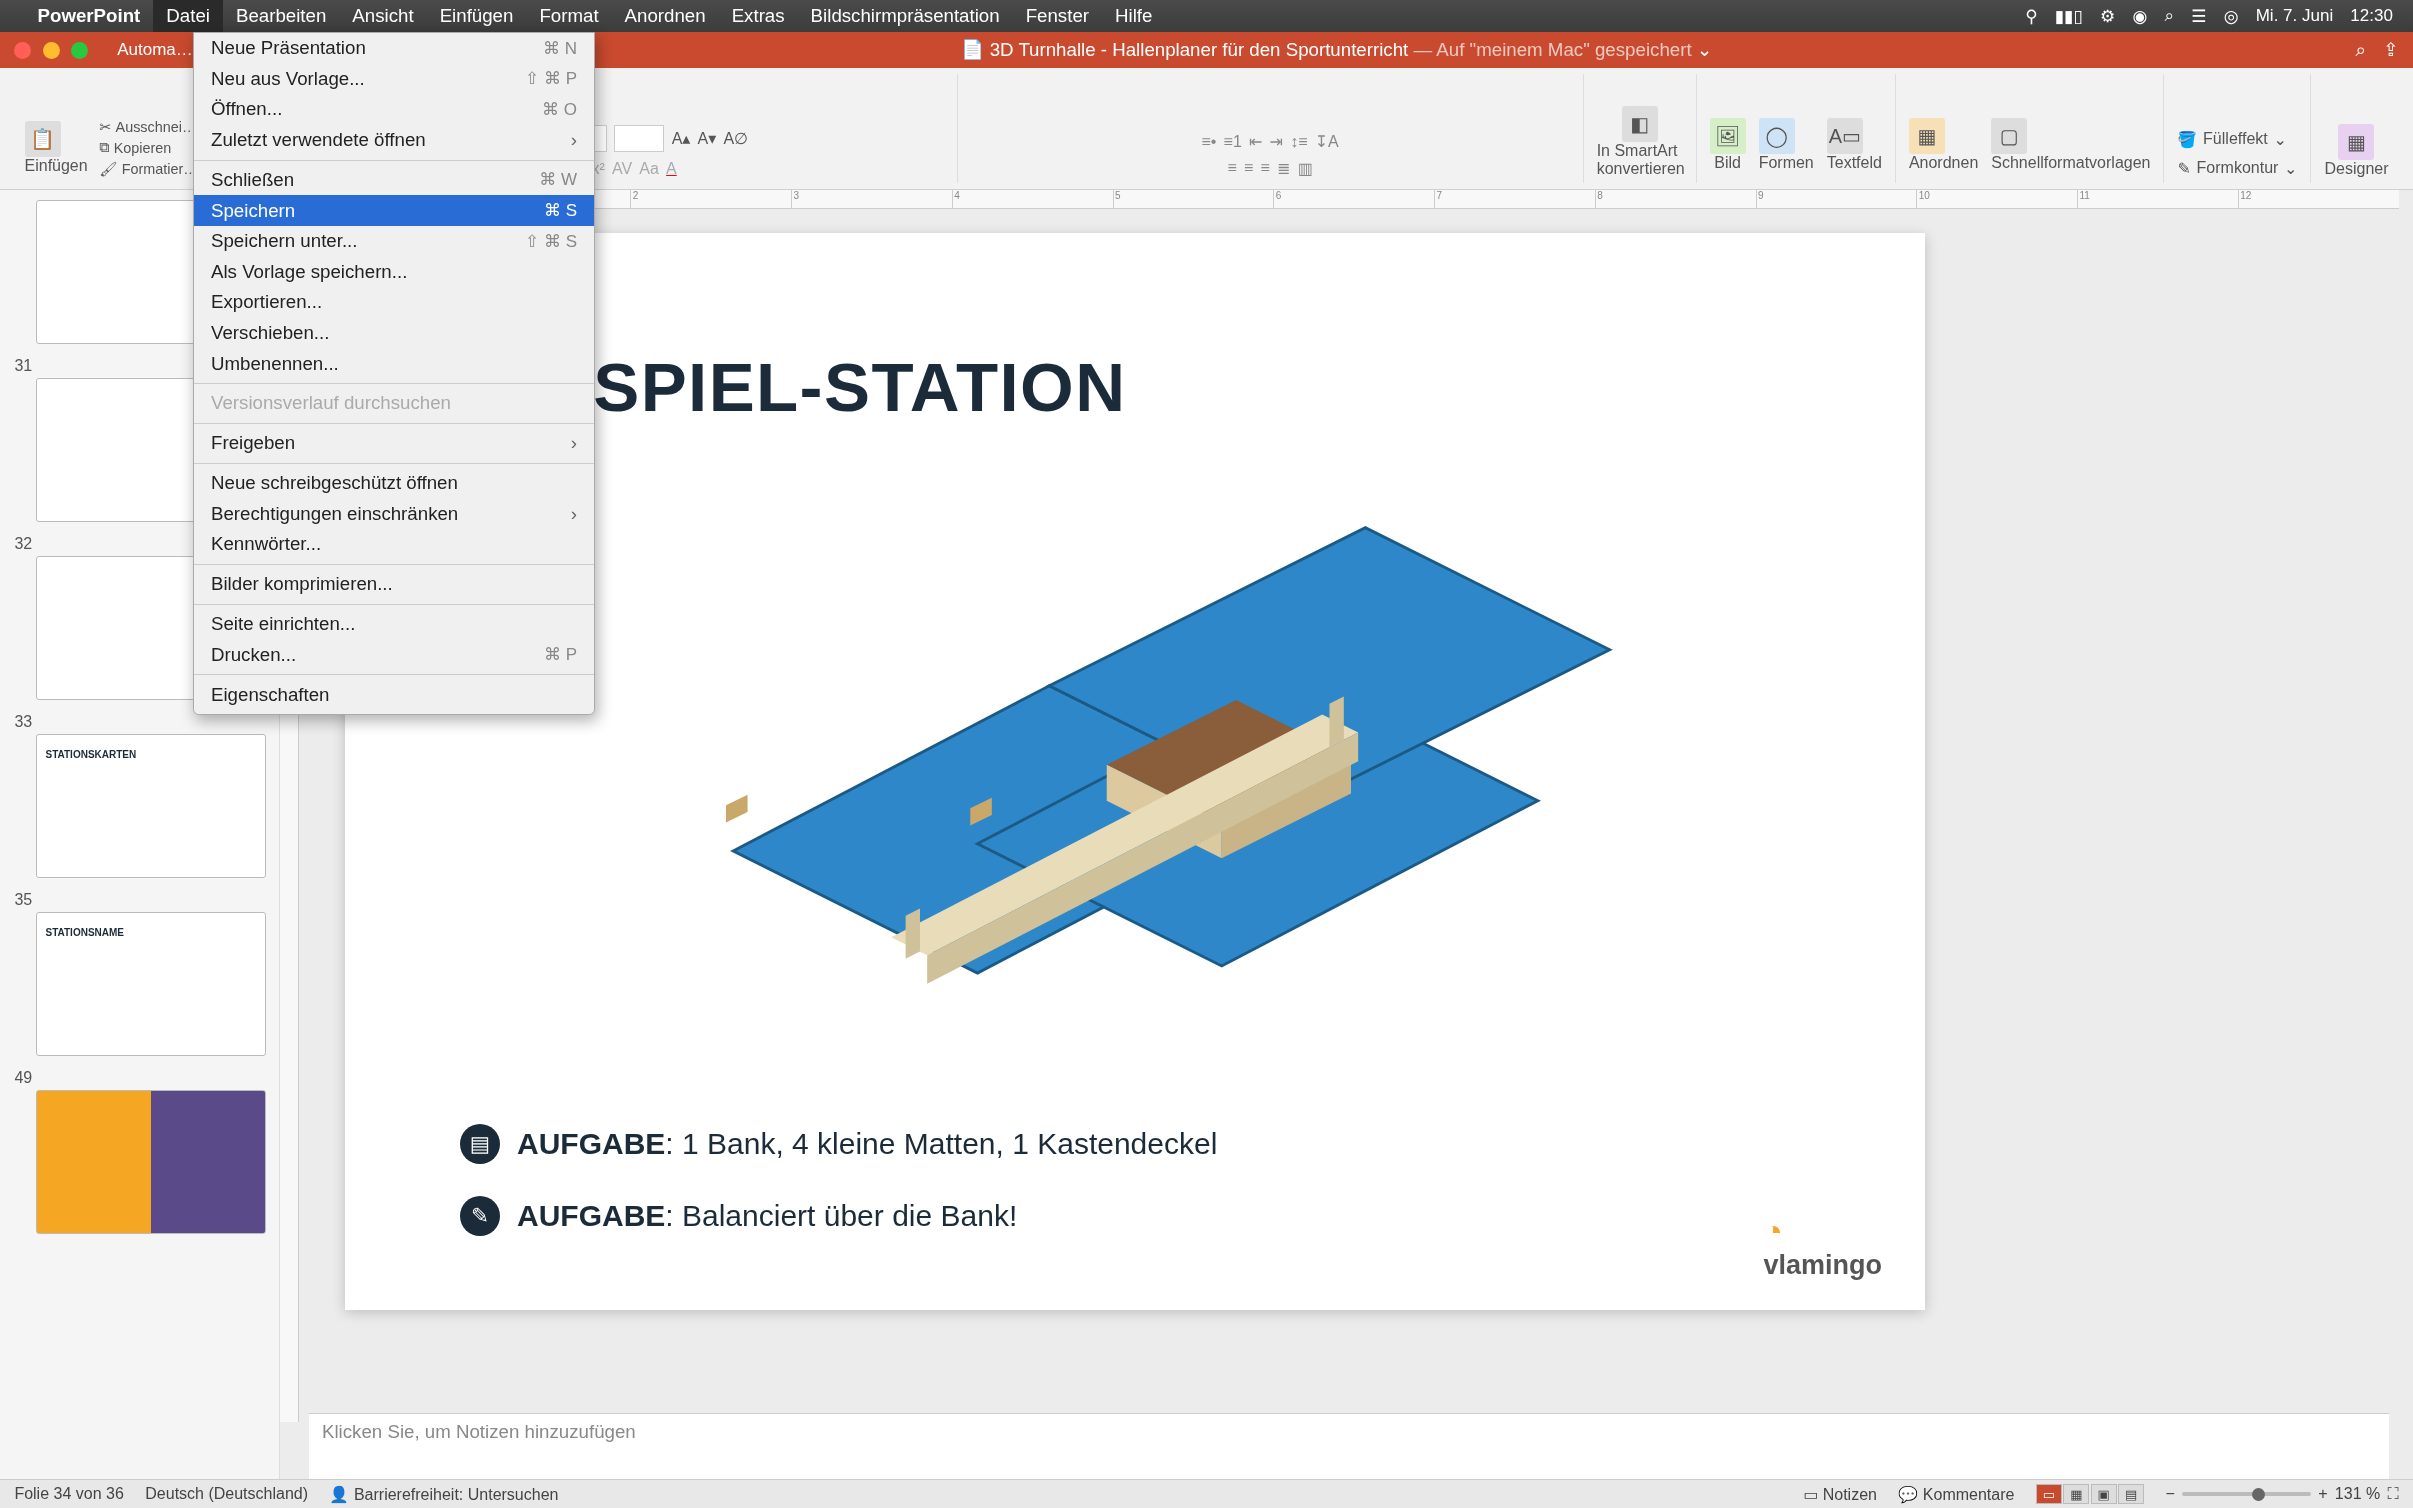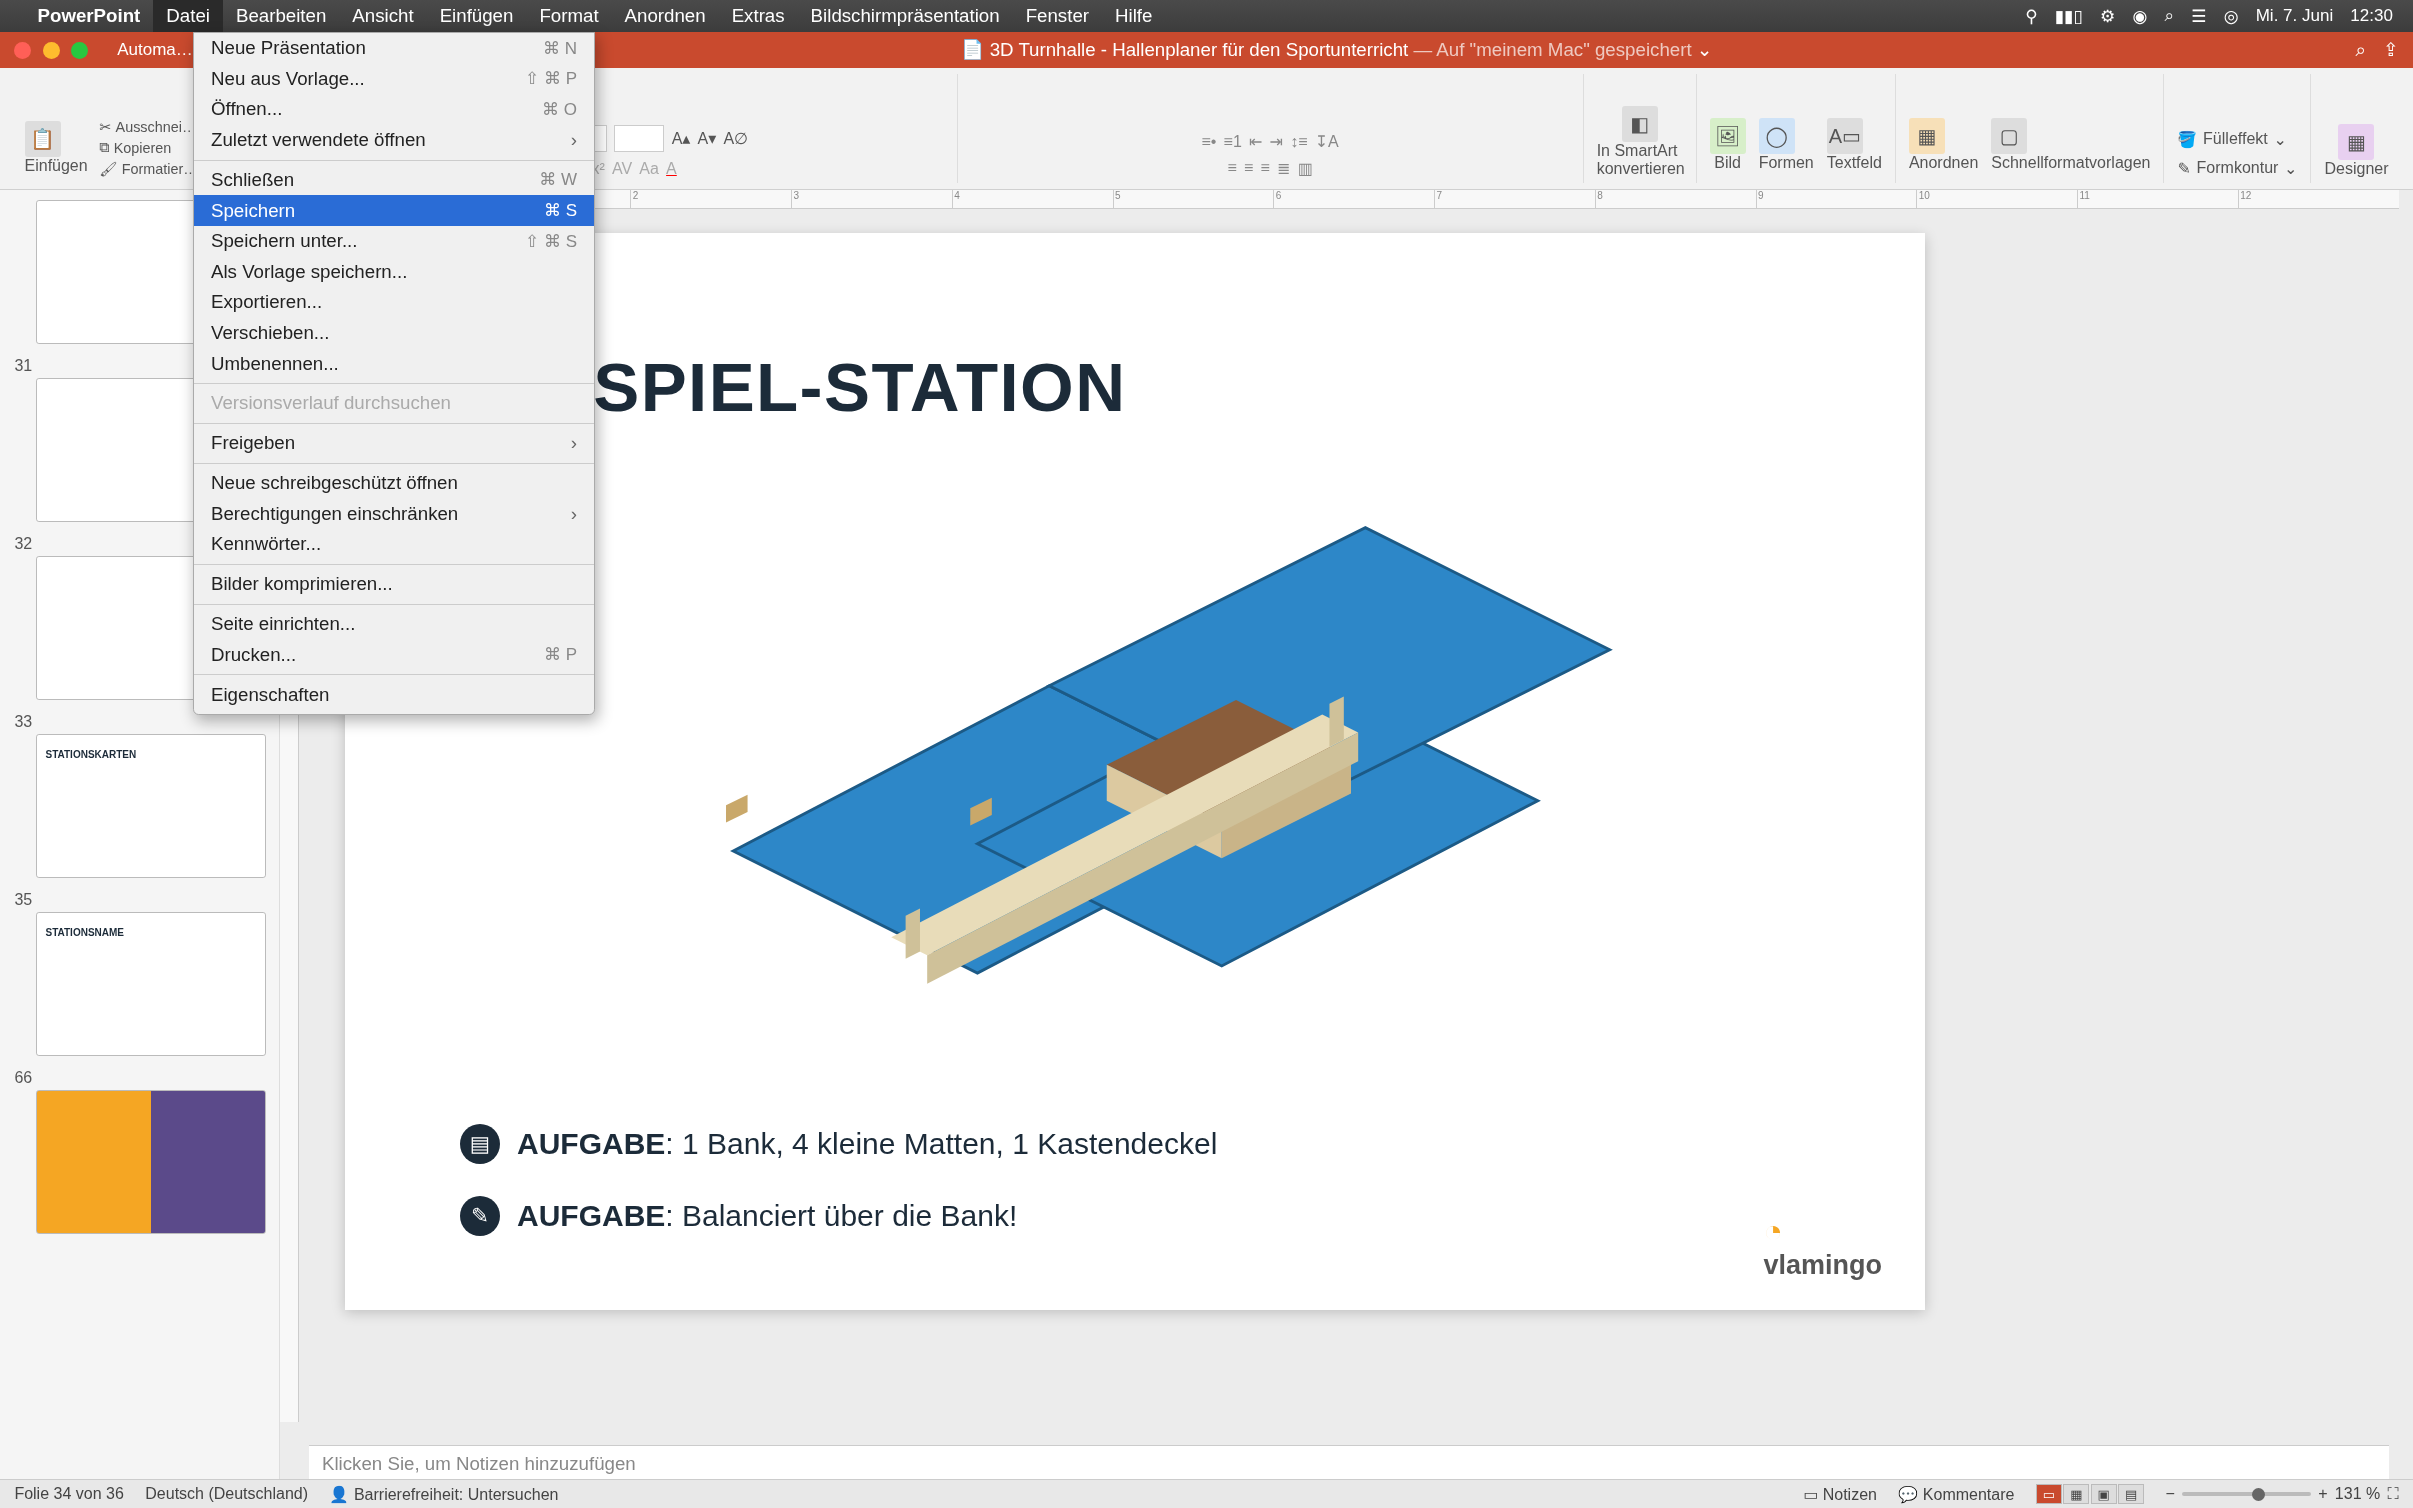--- a/index.html
+++ b/index.html
@@ -59,21 +59,21 @@
 .rulerH span { flex: 1; border-left: 0.7px solid #ccc; padding-left: 1.4px; }
 .rulerV { position: absolute; top: 18.7px; left: 0; width: 18.7px; bottom: 57px; background: #f8f8f8; border-right: 0.7px solid #ccc; }
 .canvas { position: absolute; top: 43px; left: 65px; width: 1580px; height: 1077px; background: #fff; box-shadow: 0 2.9px 13px rgba(0,0,0,.2); }
 .canvas .heading { position: absolute; top: 115px; left: 129px; font-size: 69px; font-weight: 800; color: #1c2b39; letter-spacing: 1.4px; }
 .canvas .iso { position: absolute; top: 273px; left: 302px; width: 977px; height: 575px; }
 .canvas .info { position: absolute; left: 115px; font-size: 30px; color: #1c2b39; display: flex; align-items: center; gap: 17px; }
 .canvas .info .ic { width: 40px; height: 40px; background: #1c2b39; border-radius: 50%; color: #fff; display: flex; align-items: center; justify-content: center; font-size: 21.5px; }
 .canvas .logo { position: absolute; bottom: 29px; right: 43px; font-size: 27px; color: #555; font-weight: 600; }
 .canvas .logo .dot { color: #f5a623; font-size: 32px; }
 
-.notes { position: absolute; left: 29px; right: 24px; bottom: 0; height: 34px; background: #fff; border-top: 0.7px solid #ccc; padding: 7.2px 13px; font-size: 18.7px; color: #888; }
+.notes { position: absolute; left: 29px; right: 24px; bottom: 0; height: 66px; background: #fff; border-top: 0.7px solid #ccc; padding: 7.2px 13px; font-size: 18.7px; color: #888; }
 
 
 .status { position: absolute; bottom: 0; left: 0; right: 0; height: 29px; background: #e8e8e8; border-top: 0.7px solid #ccc; display: flex; align-items: center; font-size: 16px; color: #444; padding: 0 14.4px; gap: 21.5px; }
 .status .spacer { flex: 1; }
 .status .zoom { display: flex; align-items: center; gap: 7.2px; }
 .status .slider { width: 129px; height: 4.3px; background: #bbb; border-radius: 2.2px; position: relative; }
 .status .slider .knob { position: absolute; top: -4.3px; left: 54%; width: 13px; height: 13px; background: #666; border-radius: 50%; }
 .viewbtns { display: flex; gap: 1.4px; }
 .viewbtns span { width: 26px; height: 20px; background: #ddd; border: 0.7px solid #bbb; display: flex; align-items: center; justify-content: center; font-size: 13px; }
 .viewbtns span.on { background: #c94a2e; color: #fff; }
@@ -284,21 +284,21 @@
           <div style="font-size: 10px; font-weight: 700; padding: 14.4px 8.6px; color: rgb(28, 43, 57);">STATIONSKARTEN</div>
         </div>
       </div>
       <div class="thumb">
         <div class="num">35</div>
         <div class="slide">
           <div style="font-size: 10px; font-weight: 700; padding: 14.4px 8.6px; color: rgb(28, 43, 57);">STATIONSNAME</div>
         </div>
       </div>
       <div class="thumb">
-        <div class="num">66</div>
+        <div class="num">49</div>
         <div class="slide orange"></div>
       </div>
     </div>
   <div class="editor">
     <div class="rulerH" id="rulerH">
         <span>0</span>
         <span>1</span>
         <span>2</span>
         <span>3</span>
         <span>4</span>

